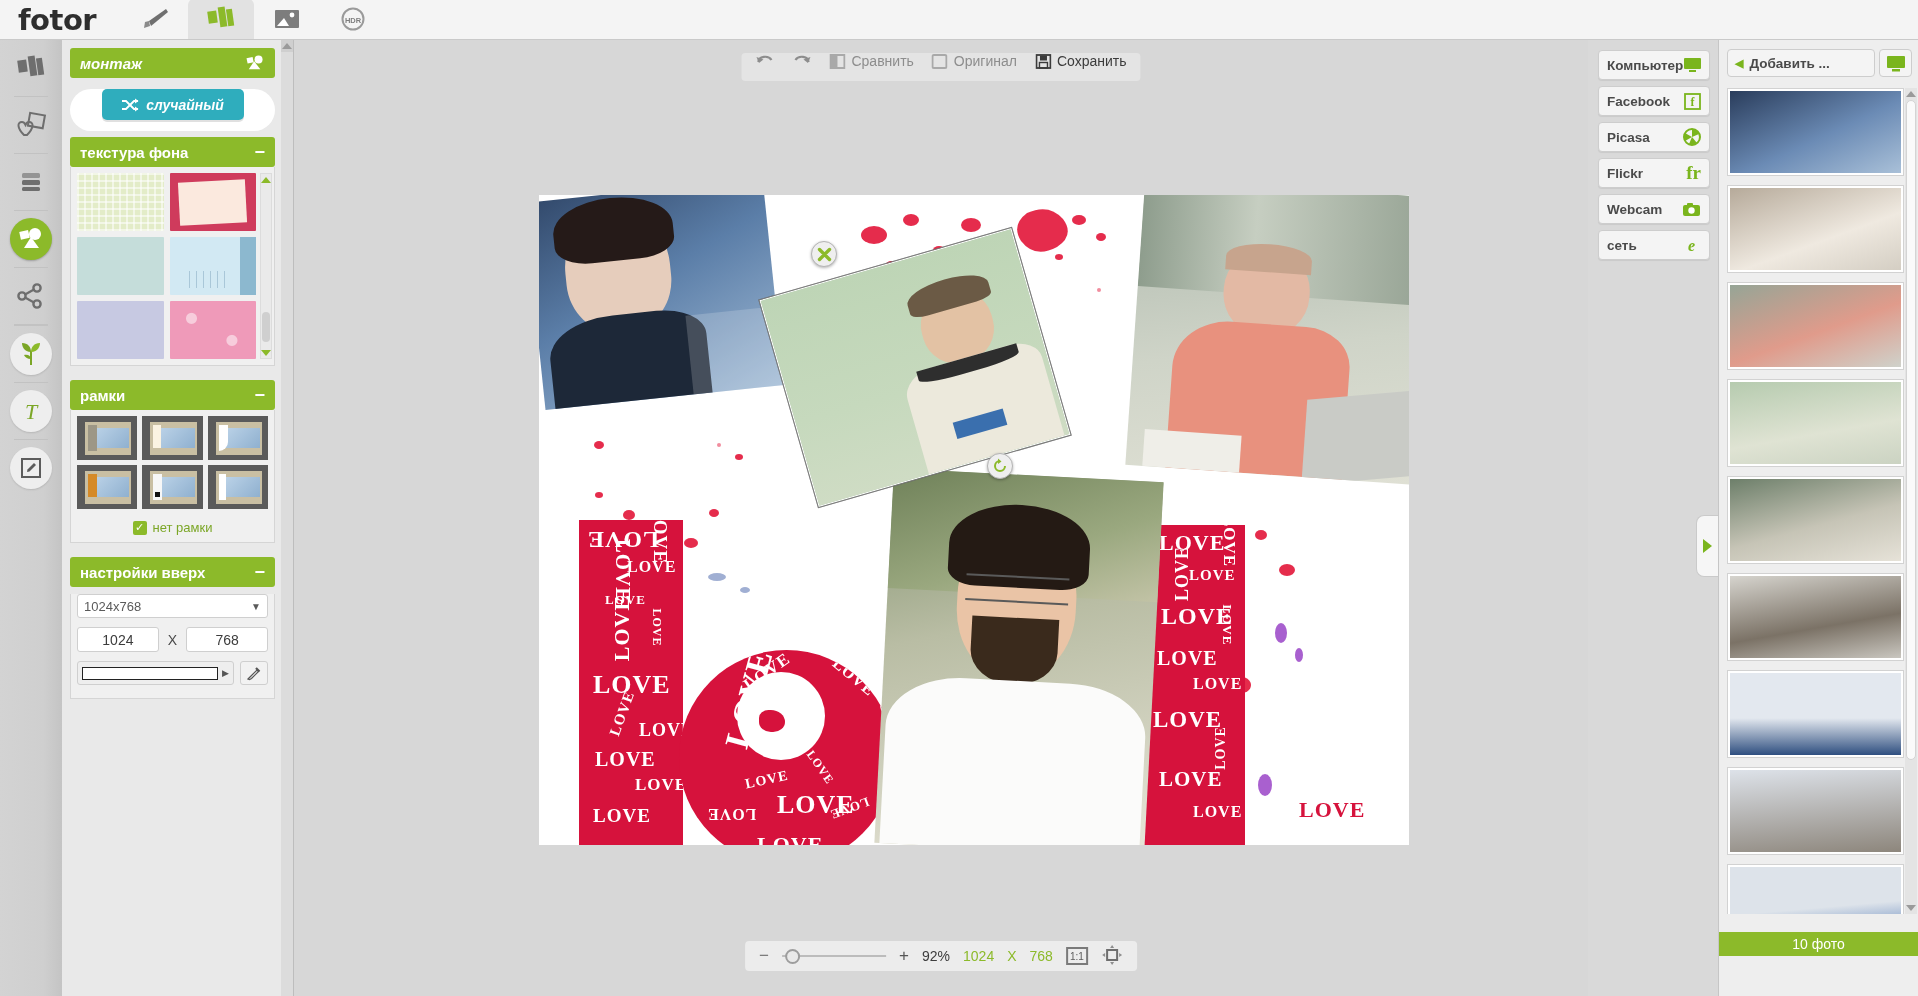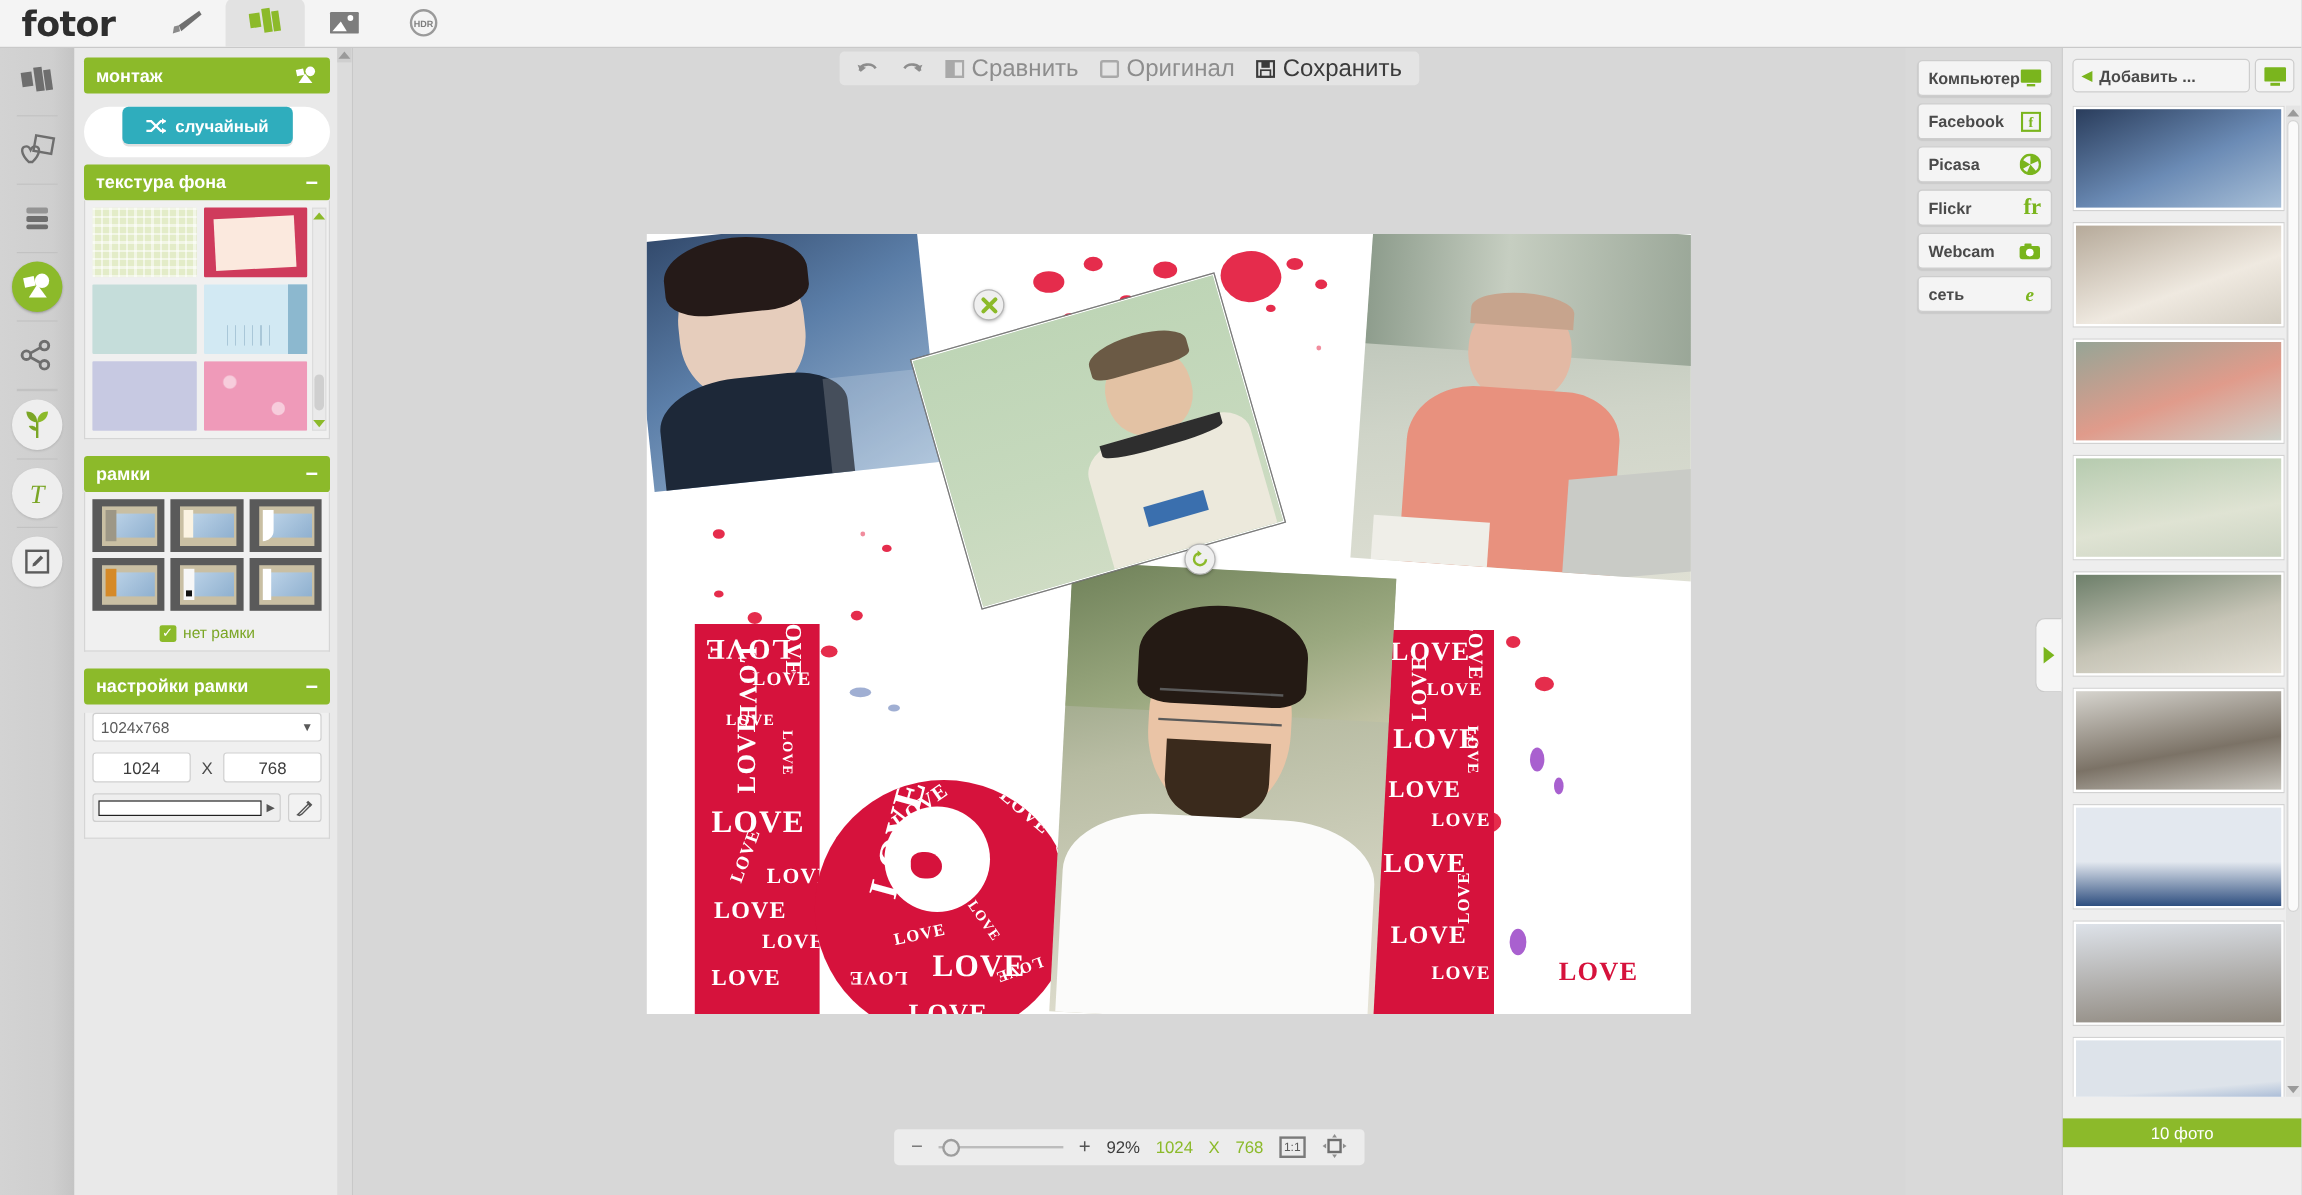--- a/index.html
+++ b/index.html
@@ -169,24 +169,24 @@
     border-radius: 2px; display: flex; align-items: center; justify-content: space-between;
     padding: 0 6px; font-size: 13px; color: #555; cursor: pointer;
   }
 
   
   #canvasarea {
     position: absolute; left: 294px; top: 40px; right: 330px; bottom: 0;
     background: #d7d7d7;
   }
   #toolstrip {
-    position: absolute; left: 50%; transform: translateX(-50%); top: 3px;
+    position: absolute; left: 50%; transform: translateX(-50%); top: 13px;
     height: 28px; background: #e4e4e4; border-radius: 4px;
-    display: flex; align-items: center; gap: 18px; padding: 0 14px;
-    font-size: 20px; color: #8d8d8d;
+    display: flex; align-items: flex-start; gap: 18px; padding: 0 14px;
+    font-size: 14px; color: #8d8d8d;
   }
   .tsitem { display: flex; align-items: center; gap: 6px; cursor: pointer; }
   .tsitem.dark { color: #3b3b3b; }
 
   #collage {
     position: absolute; left: 245px; top: 155px; width: 870px; height: 650px;
     background: #ffffff; overflow: hidden;
   }
   .ph { position: absolute; overflow: hidden; background-size: cover; }
   .selbox {
@@ -396,21 +396,21 @@
         <svg width="24" height="24" viewBox="0 0 24 24">
           <rect x="3" y="3" width="18" height="18" fill="none" stroke="#5c5c5c" stroke-width="2"></rect>
           <path d="M8 16 L10.5 15.5 L17 9 L15 7 L8.5 13.5 Z" fill="#5c5c5c"></path>
         </svg>
       </div>
     </div>
   </div>
 
   <div id="leftpanel">
 
-    <div class="card" style="padding:0;background:transparent;border:none;margin:8px 18px 0 8px;">
+    <div class="card" style="padding:0;background:transparent;border:none;margin:8px 18px 0 8px;font-style:italic;">
       <div class="panel-head">
         <span>монтаж</span>
         <svg width="20" height="16" viewBox="0 0 22 18">
           <circle cx="15" cy="5" r="4.5" fill="#fff"></circle>
           <rect x="2" y="3" width="7" height="6" fill="#fff" transform="rotate(-12 5 6)"></rect>
           <path d="M4 16 L10 7 L17 16 Z" fill="#fff"></path>
         </svg>
       </div>
       <div style="background:#fff;padding-bottom:2px;border-radius:21px;">
         <div id="randombtn">
@@ -497,21 +497,21 @@
         </div>
         <div class="noframe">
           <span class="chk">✓</span>
           <span>нет рамки</span>
         </div>
       </div>
     </div>
 
     <div style="margin:14px 18px 0 8px;">
       <div class="panel-head">
-        <span>настройки рамки</span>
+        <span>настройки вверх</span>
         <span style="font-size:18px;line-height:10px;">−</span>
       </div>
       <div style="background:#f0f0f0;border:1px solid #d5d5d5;border-top:none;padding-bottom:4px;">
         <div class="selectbox">
           <span>1024x768</span>
           <span style="font-size:10px;">▼</span>
         </div>
         <div class="dimrow">
           <div class="dimfield">1024</div>
           <span style="font-size:14px;color:#4a4a4a;">X</span>

